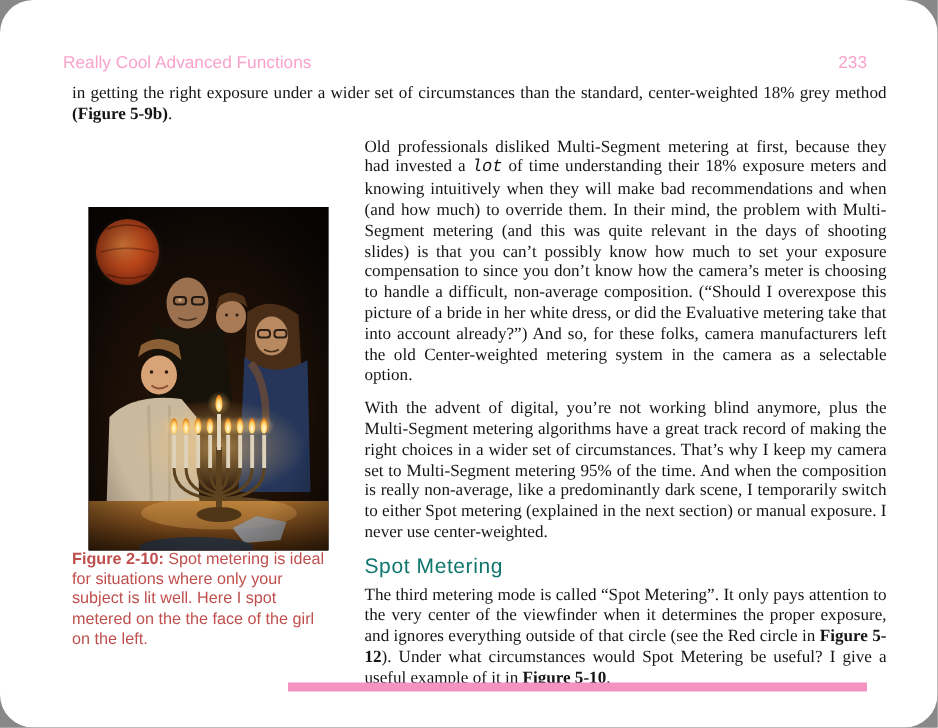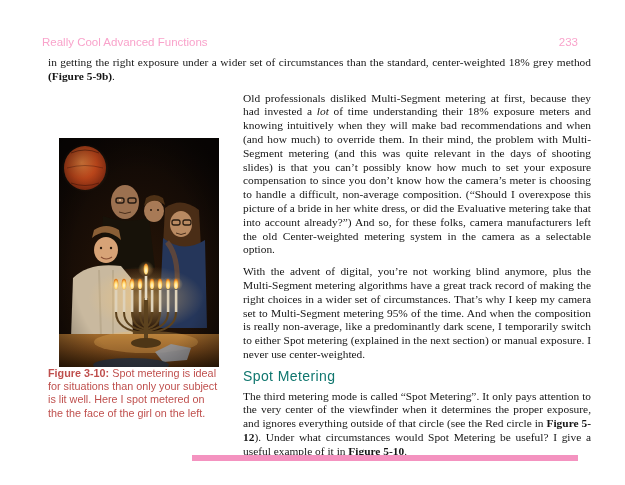--- a/index.html
+++ b/index.html
@@ -1,18 +1,18 @@
 <!DOCTYPE html>
 <html><head>
 <meta charset="utf-8">
 <style>
   html,body{margin:0;padding:0;background:#888;}
   .page{
     width:625px;height:485px;background:#ffffff;position:relative;overflow:hidden;
-    font-family:"Liberation Serif", serif;color:#151515;margin:0 auto;
+    font-family:"Liberation Serif", serif;color:#151515;margin:0 auto;border-radius:22px;
   }
   .page-header{
     position:absolute;top:36px;left:42px;right:47px;
     display:flex;justify-content:space-between;align-items:baseline;
     font-family:"Liberation Sans", sans-serif;font-size:11.5px;color:#f9a3cb;
   }
   .content{
     position:absolute;top:56px;left:48px;width:543px;
     font-size:11.4px;line-height:13.8px;text-align:justify;
   }
@@ -23,21 +23,21 @@
     margin:9px 0 0 11px;width:172px;
     font-family:"Liberation Sans", sans-serif;font-size:10.8px;line-height:13.4px;
     color:#bf4f4d;text-align:left;
   }
   .caption b{font-weight:700;}
   h2.section-heading{
     font-family:"Liberation Sans", sans-serif;font-weight:400;font-size:14px;
     letter-spacing:.4px;color:#0f766e;margin:8px 0 6px 0;text-align:left;
   }
   .bottom-bar{position:absolute;left:192px;top:455px;width:386px;height:6px;background:#f493c0;}
-  i{font-style:italic;}
+  i{font-style:italic;font-family:Liberation Mono, monospace;}
   b.run{font-weight:700;}
 </style>
 </head>
 <body>
 
 <div class="page">
 
   <div class="page-header">
     <span>Really Cool Advanced Functions</span>
     <span>233</span>
@@ -167,21 +167,21 @@
               <ellipse cx="117" cy="146" rx="2.3" ry="5.2" fill="url(#gFlm)"></ellipse>
           </g>
         </g>
 
         <path d="M96,214 L112,206 L132,210 L128,222 L104,224 Z" fill="#8d939c" opacity=".85"></path>
         <ellipse cx="72" cy="227" rx="38" ry="7" fill="#262f3c" opacity=".9"></ellipse>
 
         <rect x="0" y="0" width="160" height="229" fill="url(#gVig)"></rect>
       </svg>
 
-      <p class="caption"><b>Figure 3-10:</b><span>  Spot metering is ideal for situations than only your subject is lit well.  Here I spot metered on the the face of the girl on the left.</span></p>
+      <p class="caption"><b>Figure 2-10:</b><span>  Spot metering is ideal for situations where only your subject is lit well.  Here I spot metered on the the face of the girl on the left.</span></p>
     </div>
 
     <p><span class="run">Old professionals disliked Multi-Segment metering at first, because they had invested a </span><i>lot</i><span class="run"> of time understanding their 18% exposure meters and knowing intuitively when they will make bad recommendations and when (and how much) to override them.  In their mind, the problem with Multi-Segment metering (and this was quite relevant in the days of shooting slides) is that you can’t possibly know how much to set your exposure compensation to since you don’t know how the camera’s meter is choosing to handle a difficult, non-average composition.  (“Should I overexpose this picture of a bride in her white dress, or did the Evaluative metering take that into account already?”)  And so, for these folks, camera manufacturers left the old Center-weighted metering system in the camera as a selectable option.</span></p>
 
     <p><span class="run">With the advent of digital, you’re not working blind anymore, plus the Multi-Segment metering algorithms have a great track record of making the right choices in a wider set of circumstances.  That’s why I keep my camera set to Multi-Segment metering 95% of the time.  And when the composition is really non-average, like a predominantly dark scene, I temporarily switch to either Spot metering (explained in the next section) or manual exposure.  I never use center-weighted.</span></p>
 
     <h2 class="section-heading">Spot Metering</h2>
 
     <p><span class="run">The third metering mode is called “Spot Metering”.  It only pays attention to the very center of the viewfinder when it determines the proper exposure, and ignores everything outside of that circle (see the Red circle in </span><b class="run">Figure 5-12</b><span class="run">).  Under what circumstances would Spot Metering be useful?  I give a useful example of it in </span><b class="run">Figure 5-10</b><span class="run">.</span></p>
 

